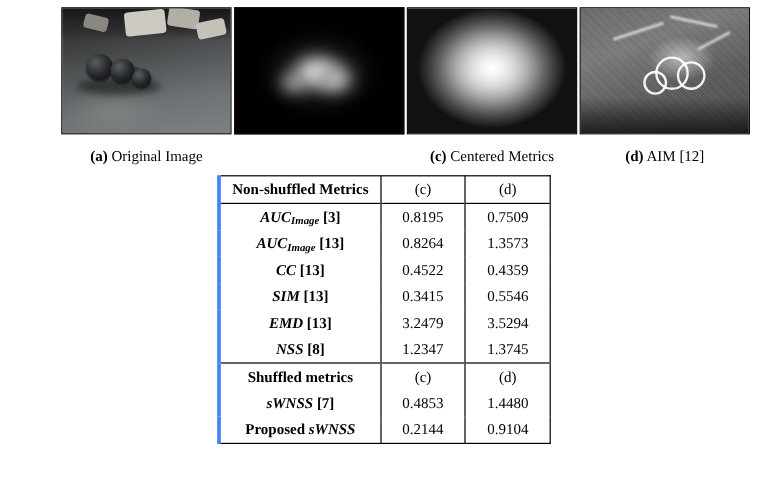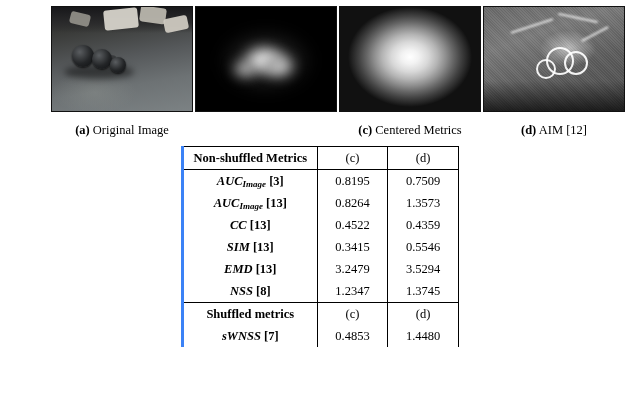--- a/index.html
+++ b/index.html
@@ -311,15 +311,22 @@
 
       <tr>
         <td class="name-col vline-l vline-r">
           <span class="italic">sWNSS</span>
           <span class="ref">[7]</span>
         </td>
         <td class="val-col vline-r">0.4853</td>
         <td class="val-col vline-r">1.4480</td>
       </tr>
 
+      <tr class="botrule">
+        <td class="name-col vline-l vline-r">
+          <span>Proposed </span><span class="italic">sWNSS</span>
+        </td>
+        <td class="val-col vline-r">0.2144</td>
+        <td class="val-col vline-r">0.9104</td>
+      </tr>
     </tbody>
   </table>
 </div>
 
 </body></html>

